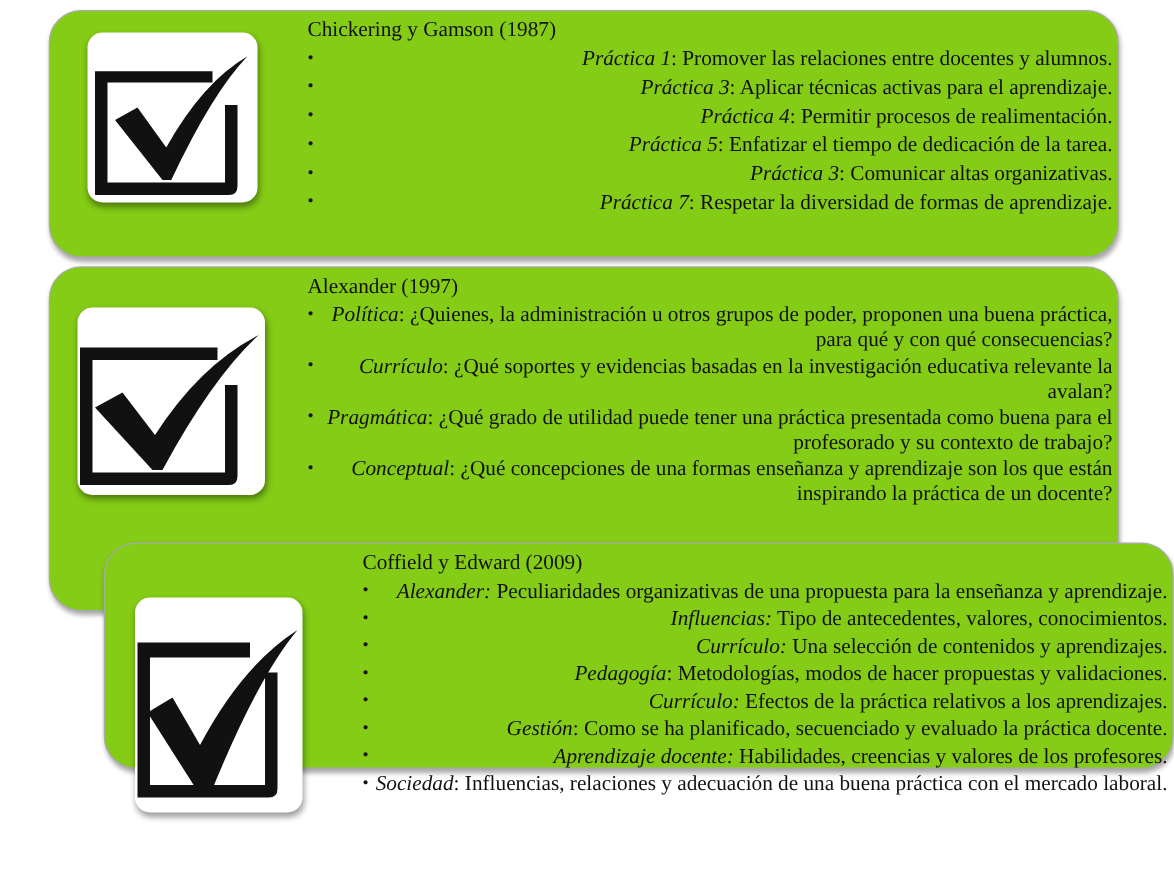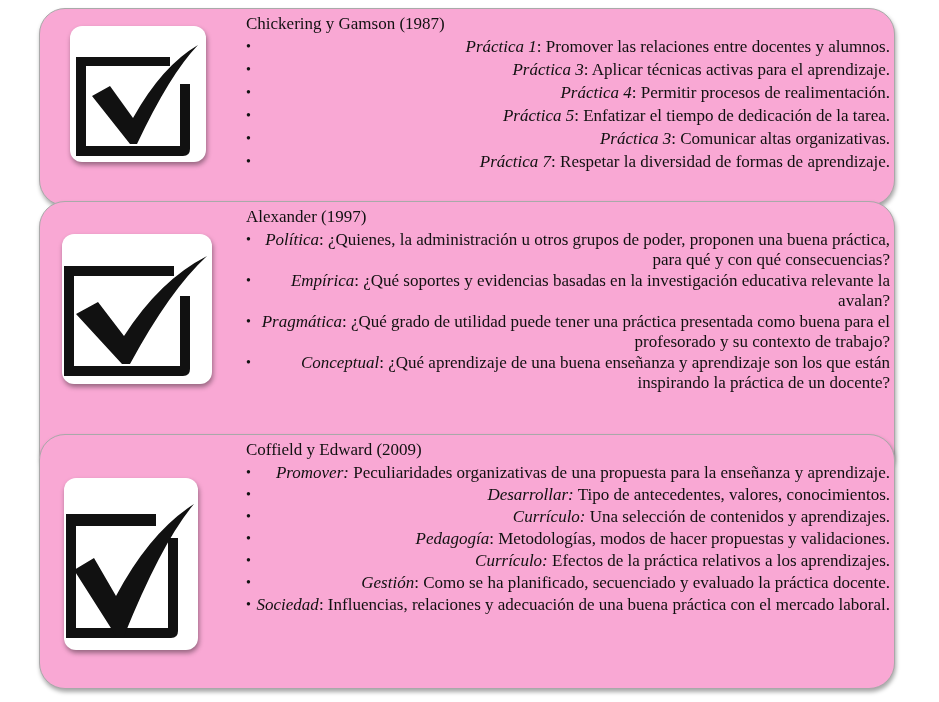--- a/index.html
+++ b/index.html
@@ -1,18 +1,18 @@
 <!DOCTYPE html>
 <html><head>
   <meta charset="utf-8">
   <style>
     html, body { margin: 0; padding: 0; background: #ffffff; }
     body { width: 939px; height: 702px; position: relative; overflow: hidden;
       font-family: "Liberation Serif", "DejaVu Serif", serif; color: #111; }
-    .panel { position: absolute; left: 39px; width: 856px; background: #f9a8d4;
+    .panel { position: absolute; left: 39px; width: 856px; background: #84cc16;
       border: 1.5px solid #a9a9a9; border-radius: 26px;
       box-shadow: 1px 3px 4px rgba(0,0,0,0.35); box-sizing: border-box; font-family: Liberation Serif, serif; }
     .icon-card { position: absolute; background: #ffffff; border-radius: 12px;
       box-shadow: 1px 3px 5px rgba(0,0,0,0.4); overflow: hidden; }
     .icon-card svg { position: absolute; left: 0; top: 0; width: 100%; height: 100%; }
     .content { position: absolute; left: 206px; right: 4px; top: 5px; font-size: 17px; line-height: 20px; }
     .title { margin: 0 0 3px 0; }
     ul.items { list-style: none; margin: 0; padding: 0; text-align: right; }
     ul.items li { position: relative; padding-left: 10px; margin-bottom: 3px; }
     ul.items li::before { content: "•"; position: absolute; left: 0; top: 0; font-size: 14px; }
@@ -36,50 +36,51 @@
         <li><span class="term">Práctica 1</span><span>: </span><span>Promover las relaciones entre docentes y alumnos.</span></li>
         <li><span class="term">Práctica 3</span><span>: </span><span>Aplicar técnicas activas para el aprendizaje.</span></li>
         <li><span class="term">Práctica 4</span><span>: </span><span>Permitir procesos de realimentación.</span></li>
         <li><span class="term">Práctica 5</span><span>: </span><span>Enfatizar el tiempo de dedicación de la tarea.</span></li>
         <li><span class="term">Práctica 3</span><span>: </span><span>Comunicar altas organizativas.</span></li>
         <li><span class="term">Práctica 7</span><span>: </span><span>Respetar la diversidad de formas de aprendizaje.</span></li>
       </ul>
   </div>
 </div>
 
-<div class="panel" id="p2" style="top:201px; height:276px;">
+<div class="panel" id="p2" style="top:213px; height:276px;">
   <div class="icon-card" style="left:22px; top:32px; width:150px; height:150px;">
     <svg viewBox="0 0 150 150">
       <path d="M2 32 H112 V42 H12 V132 H118 V62 H128 V135 Q128 142 121 142 H2 Z" fill="#111"></path>
       <path d="M14 80 L36 68 L62 102 Q98 46 145 22 Q108 56 68 130 L60 130 Z" fill="#111"></path>
     </svg>
   </div>
   <div class="content">
     <div class="title">Alexander (1997)</div>
     <ul class="items">
         <li><span class="term">Política</span><span>: </span><span>¿Quienes, la administración u otros grupos de poder, proponen una buena práctica, para qué y con qué consecuencias?</span></li>
-        <li><span class="term">Empírica</span><span>: </span><span>¿Qué soportes y evidencias basadas en la investigación educativa relevante la avalan?</span></li>
+        <li><span class="term">Currículo</span><span>: </span><span>¿Qué soportes y evidencias basadas en la investigación educativa relevante la avalan?</span></li>
         <li><span class="term">Pragmática</span><span>: </span><span>¿Qué grado de utilidad puede tener una práctica presentada como buena para el profesorado y su contexto de trabajo?</span></li>
-        <li><span class="term">Conceptual</span><span>: </span><span>¿Qué aprendizaje de una buena enseñanza y aprendizaje son los que están inspirando la práctica de un docente?</span></li>
+        <li><span class="term">Conceptual</span><span>: </span><span>¿Qué concepciones de una formas enseñanza y aprendizaje son los que están inspirando la práctica de un docente?</span></li>
       </ul>
   </div>
 </div>
 
-<div class="panel" id="p3" style="top:434px; height:255px;">
+<div class="panel" id="p3" style="top:434px; height:181px;margin-left:44px;">
   <div class="icon-card" style="left:24px; top:43px; width:134px; height:172px;">
     <svg viewBox="0 0 134 172">
       <path d="M2 36 H92 V48 H12 V150 H104 V60 H114 V153 Q114 160 107 160 H2 Z" fill="#111"></path>
       <path d="M10 92 L30 80 L52 118 Q86 54 130 26 Q98 64 60 158 L52 158 Z" fill="#111"></path>
     </svg>
   </div>
   <div class="content">
     <div class="title">Coffield y Edward (2009)</div>
     <ul class="items">
-        <li><span class="term">Promover:</span><span> </span><span>Peculiaridades organizativas de una propuesta para la enseñanza y aprendizaje.</span></li>
-        <li><span class="term">Desarrollar:</span><span> </span><span>Tipo de antecedentes, valores, conocimientos.</span></li>
+        <li><span class="term">Alexander:</span><span> </span><span>Peculiaridades organizativas de una propuesta para la enseñanza y aprendizaje.</span></li>
+        <li><span class="term">Influencias:</span><span> </span><span>Tipo de antecedentes, valores, conocimientos.</span></li>
         <li><span class="term">Currículo:</span><span> </span><span>Una selección de contenidos y aprendizajes.</span></li>
         <li><span class="term">Pedagogía</span><span>: </span><span>Metodologías, modos de hacer propuestas y validaciones.</span></li>
         <li><span class="term">Currículo:</span><span> </span><span>Efectos de la práctica relativos a los aprendizajes.</span></li>
         <li><span class="term">Gestión</span><span>: </span><span>Como se ha planificado, secuenciado y evaluado la práctica docente.</span></li>
+        <li><span class="term">Aprendizaje docente:</span><span> </span><span>Habilidades, creencias y valores de los profesores.</span></li>
         <li><span class="term">Sociedad</span><span>: </span><span>Influencias, relaciones y adecuación de una buena práctica con el mercado laboral.</span></li>
       </ul>
   </div>
 </div>
 
 </body></html>

